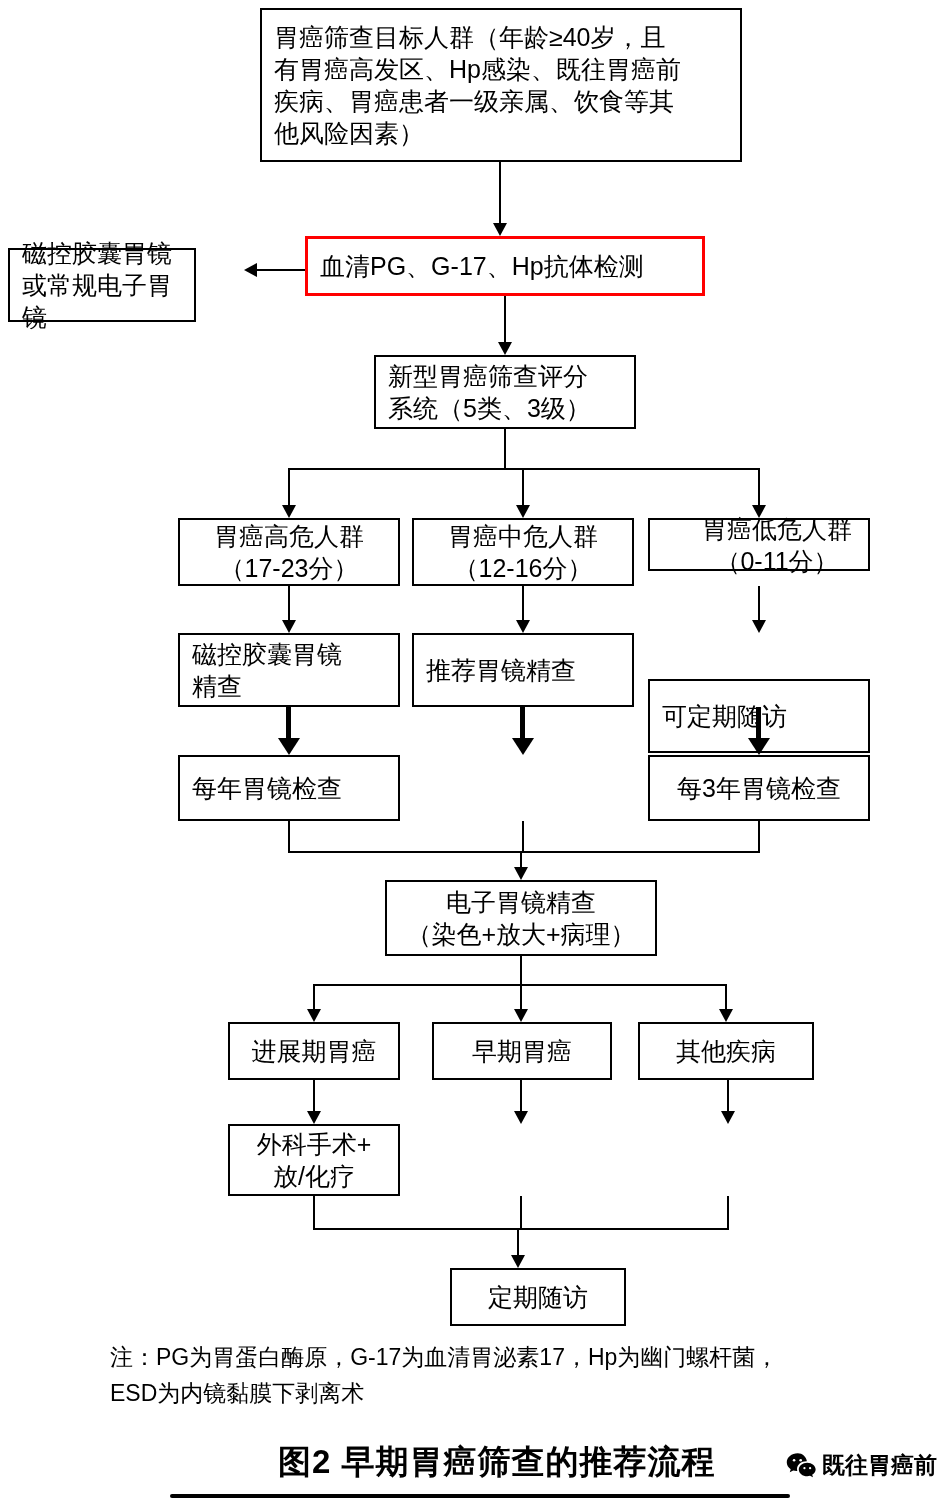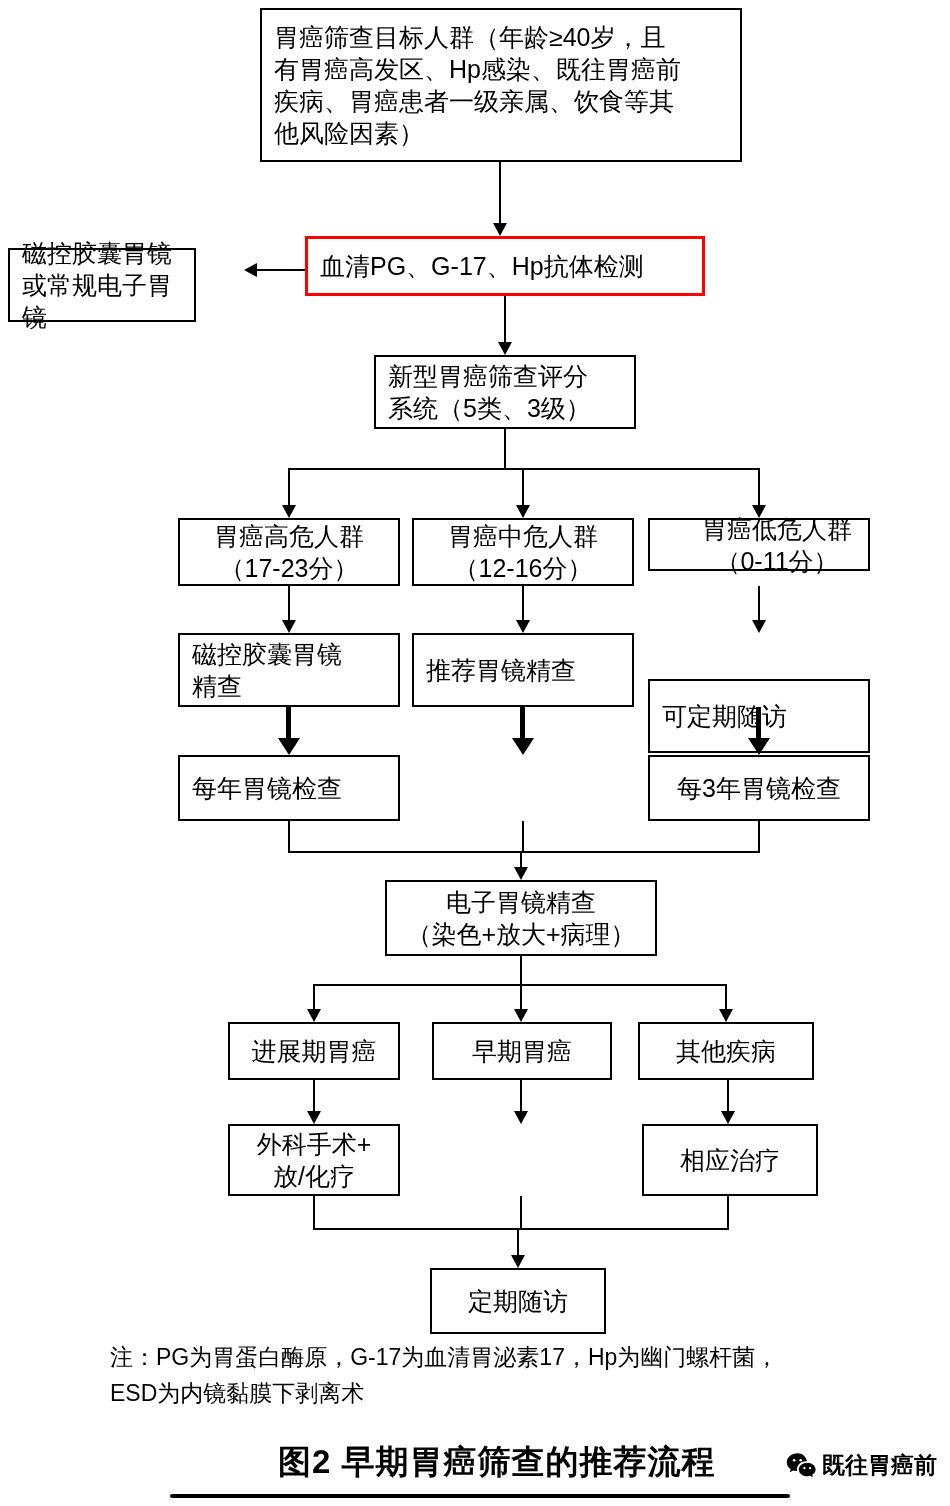--- a/index.html
+++ b/index.html
@@ -118,23 +118,22 @@
   <div class="box center" style="left:432px; top:1022px; width:180px; height:58px;">早期胃癌</div>
 
   <div class="box center" style="left:228px; top:1022px; width:172px; height:58px;">进展期胃癌</div>
 
   <div class="box center" style="left:638px; top:1022px; width:176px; height:58px;">其他疾病</div>
 
   <div class="box center" style="left:228px; top:1124px; width:172px; height:72px;">外科手术+
 放/化疗</div>
 
 
-  <div class="box center" style="left:642px; top:1124px; width:176px; height:72px;">相应治疗</div>
-
-  <div class="box center" style="left:430px; top:1268px; width:176px; height:66px;">定期随访</div>
+
+  <div class="box center" style="left:450px; top:1268px; width:176px; height:58px;">定期随访</div>
 
   <div class="vline" style="left:499px; top:162px; height:64px;"></div>
   <div class="arr-d" style="left:493px; top:223px;"></div>
 
   <div class="hline" style="left:257px; top:269px; width:48px;"></div>
   <div class="arr-l" style="left:244px; top:263px;"></div>
 
   <div class="vline" style="left:504px; top:296px; height:48px;"></div>
   <div class="arr-d" style="left:498px; top:342px;"></div>
 

